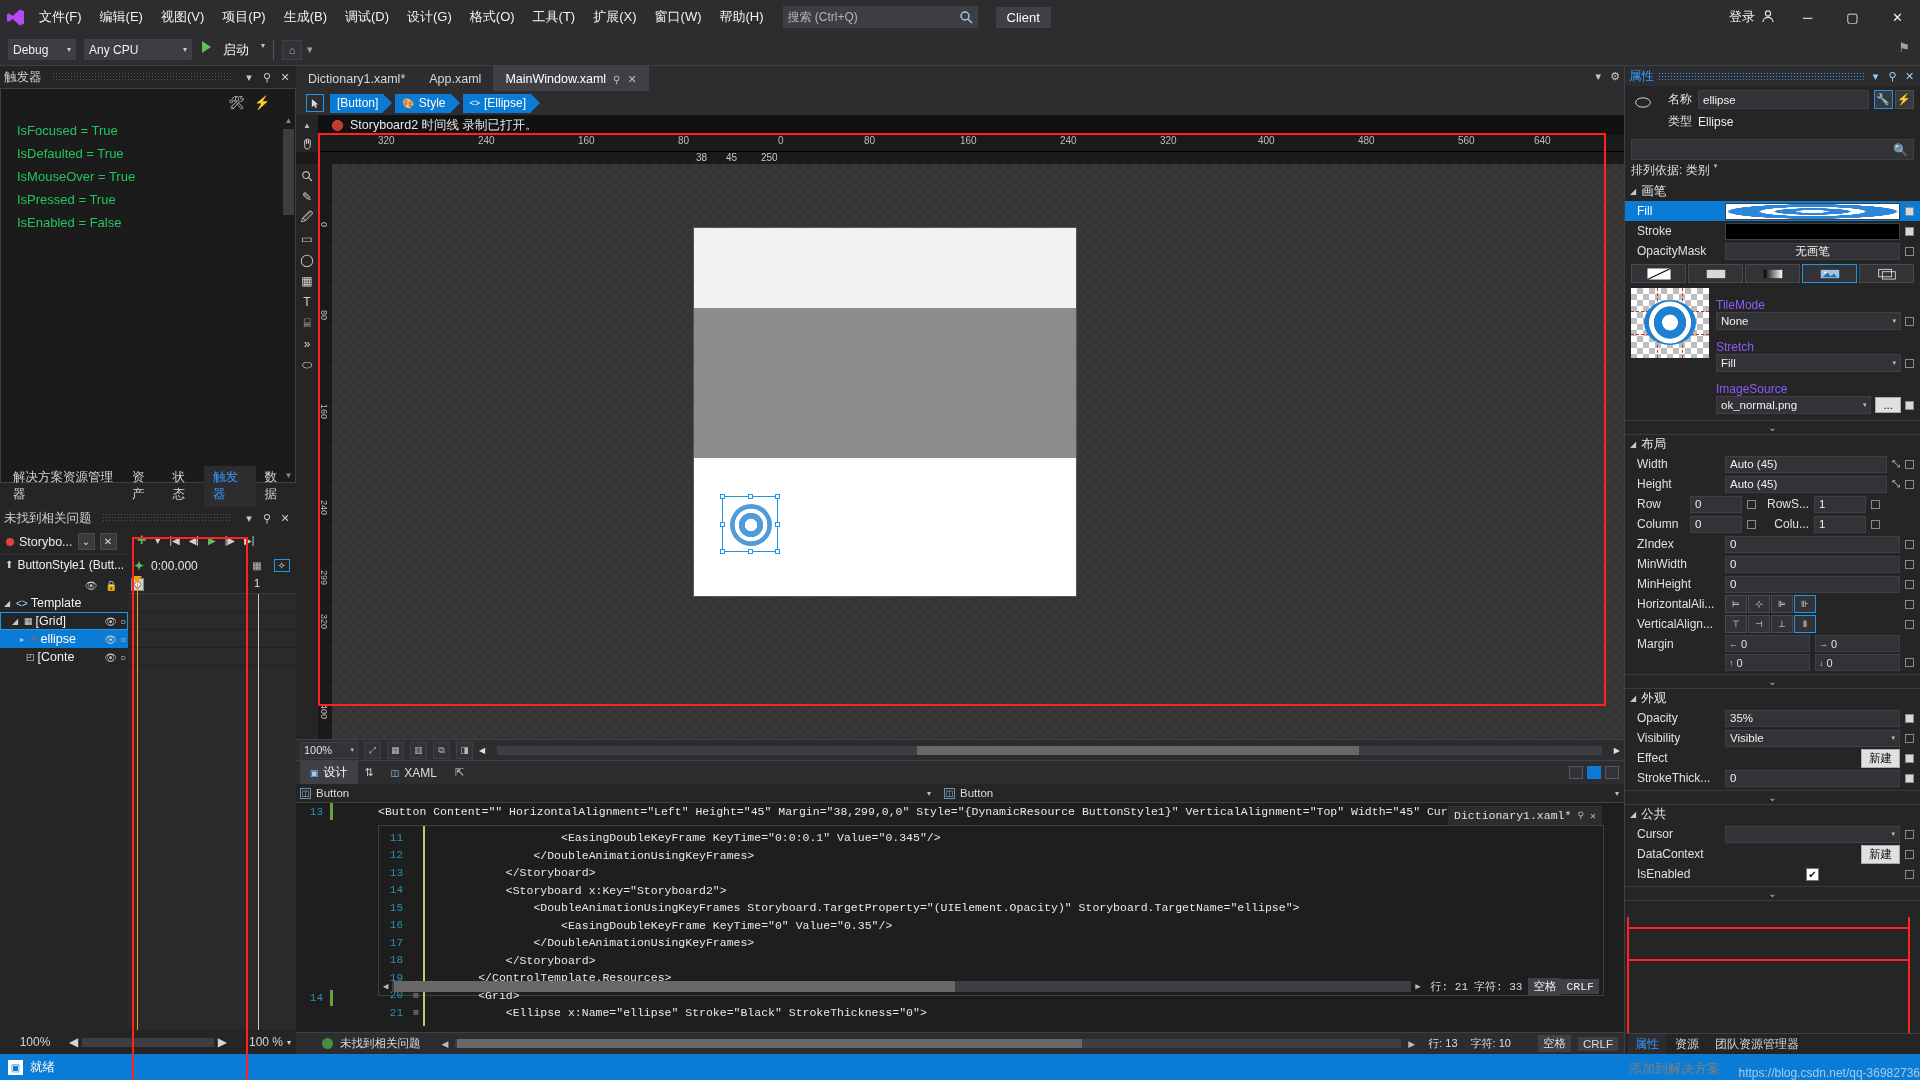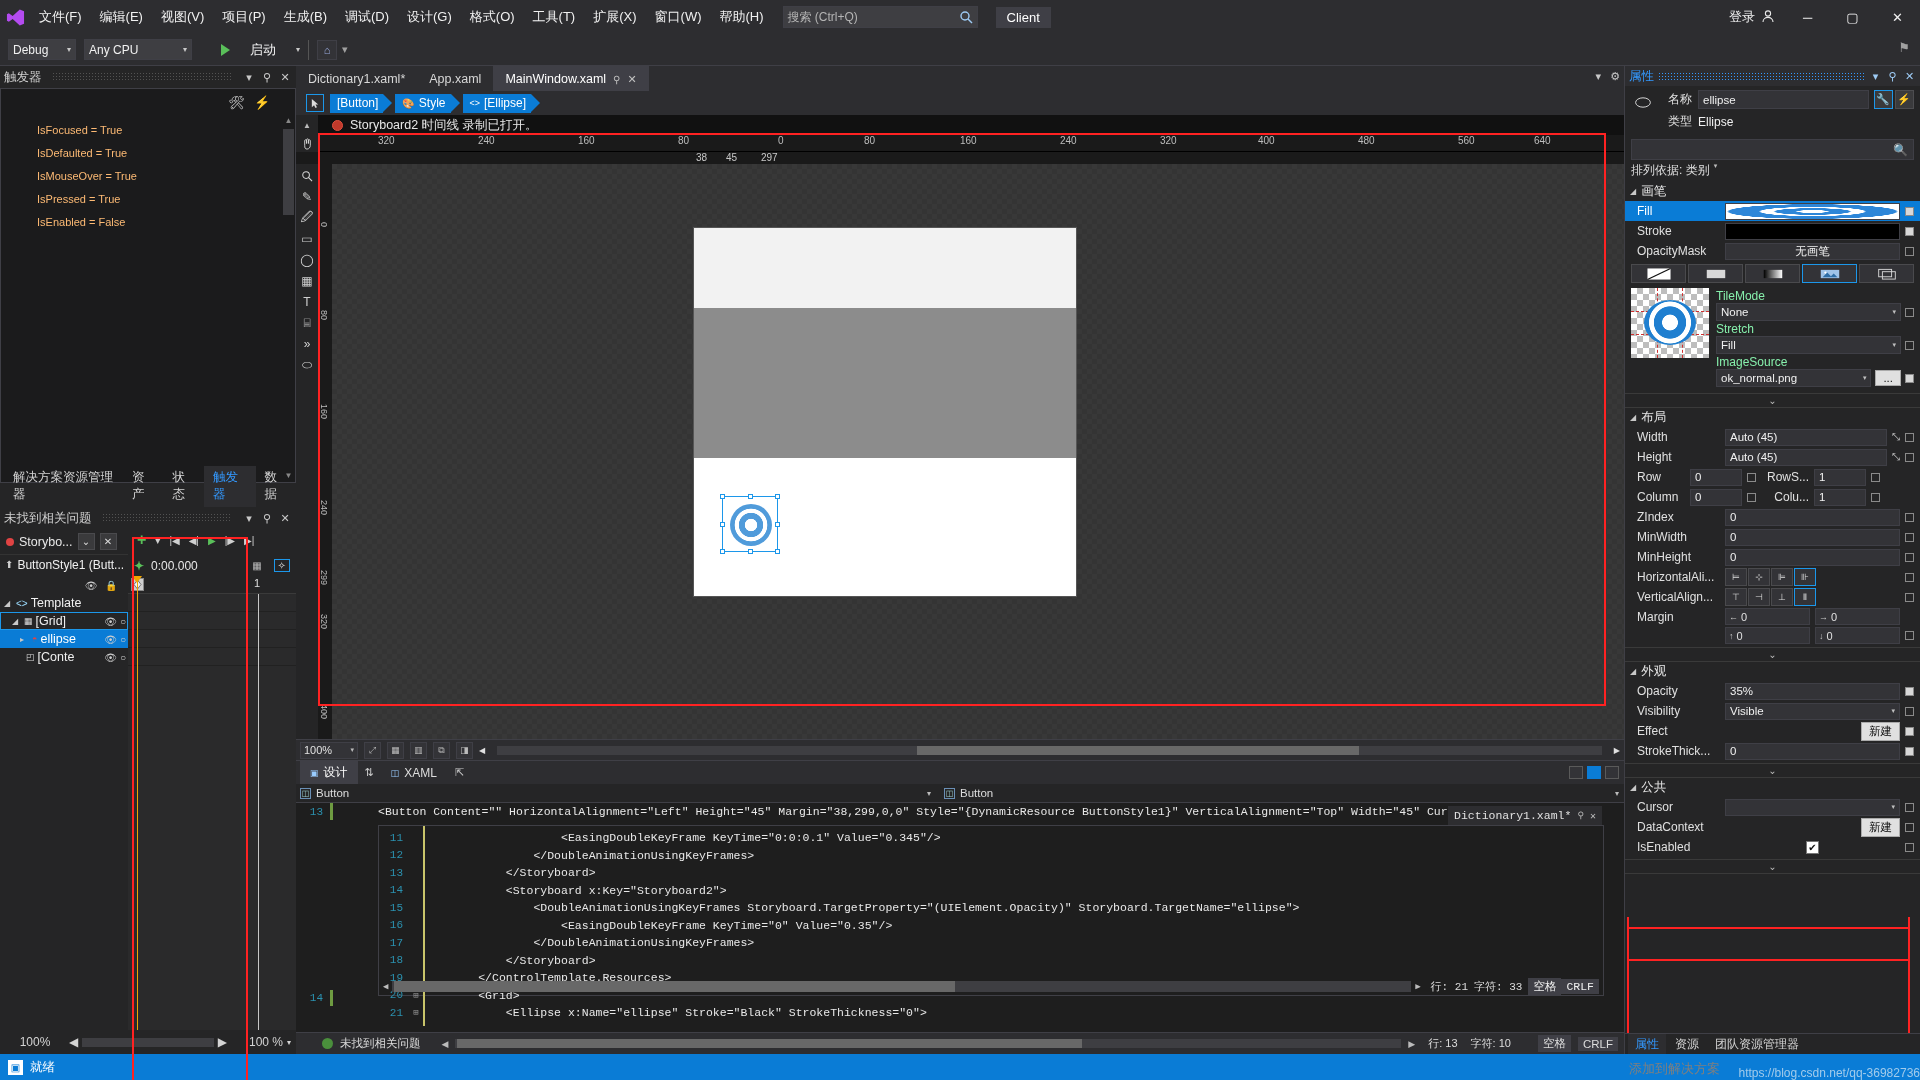--- a/index.html
+++ b/index.html
@@ -26,40 +26,40 @@
   .signin { display:flex; align-items:center; gap:6px; font-size:13px; color:#f1f1f1; padding:0 10px;}
   .wbtn { width:45px; height:34px; display:flex; align-items:center; justify-content:center; color:#f1f1f1; font-size:13px;}
 
   
   .toolbar { height:32px; background:#2d2d30; display:flex; align-items:center; flex:0 0 32px;
              border-bottom:1px solid #3f3f46; position:relative; }
   .combo { height:21px; background:#3e3e42; border:1px solid #3f3f46; color:#f1f1f1; font-size:12px;
            display:flex; align-items:center; padding:0 4px; margin-left:8px; }
   .combo .cap { flex:1; }
   .combo .arr { font-size:8px; color:#c8c8c8; margin-left:6px; }
-  .start-btn { display:flex; align-items:center; gap:20px; margin-left:29px; font-size:13px; color:#f1f1f1; }
+  .start-btn { display:flex; align-items:flex-start; gap:12px; margin-left:10px; font-size:13px; color:#f1f1f1; }
   .tri { width:0;height:0;border-left:9px solid #5ac05a;border-top:6px solid transparent;border-bottom:6px solid transparent;}
   .tb-sep { width:1px; height:20px; background:#555; margin:0 8px; }
   .icobox { width:20px;height:20px;border:1px solid #3f3f46;background:#333337;display:flex;align-items:center;justify-content:center;font-size:11px;color:#9ad; }
   .pin-right { position:absolute; right:10px; top:6px; color:#a0a0a0; font-size:13px; }
 
   
   .body { flex:1; display:flex; min-height:0; }
 
   
   .leftcol { width:296px; flex:0 0 296px; display:flex; flex-direction:column; background:#252526; min-height:0;}
   .panel-head { height:22px; background:#252526; display:flex; align-items:center; padding:0 4px; gap:4px;}
   .panel-title { color:#cfcfcf; font-size:12.5px; white-space:nowrap;}
   .dots { flex:1; height:10px; background-image:radial-gradient(#5a5a5a 0.8px, transparent 0.9px);
           background-size:3px 3px; opacity:.85; margin:0 6px;}
   .ph-ico { width:14px; text-align:center; color:#c8c8c8; font-size:11px; }
   .trigger-panel { height:395px; flex:0 0 395px; background:#1b1b1c; border:1px solid #3f3f46; display:flex; flex-direction:column; }
   .trig-tools { height:26px; display:flex; align-items:center; justify-content:flex-end; gap:10px; padding-right:24px;}
   .trig-list { flex:1; padding-top:4px; position:relative; }
-  .trig-item { height:23px; line-height:23px; padding-left:36px; font-size:11px; color:#fdba74;}
+  .trig-item { height:23px; line-height:23px; padding-left:16px; font-size:13px; color:#22c55e;}
   .scroll-vert { position:absolute; right:0; top:0; bottom:0; width:14px; background:#1b1b1c;}
   .scroll-thumb { position:absolute; right:1px; width:11px; background:#3e3e42; }
   .sb-arrow { position:absolute; right:1px; width:11px; height:12px; color:#888; font-size:8px; text-align:center; line-height:12px;}
 
   .tabrow { height:24px; display:flex; align-items:flex-end; background:#252526; padding-left:4px; gap:0; }
   .tab { padding:3px 9px 4px; font-size:12.5px; color:#d4d4d4; cursor:default; }
   .tab.active { background:#2d2d30; color:#3399ff; }
 
   .obj-panel { flex:1; display:flex; flex-direction:column; background:#252526; min-height:0; position:relative;}
   .sb-row { height:26px; display:flex; align-items:center; gap:5px; padding-left:6px; background:#252526; border-bottom:1px solid #333;}
@@ -199,21 +199,21 @@
   .pchk.filled { background:#d8d8d8;}
   .brushtabs { display:flex; gap:2px; padding:3px 6px;}
   .btab { flex:1; height:19px; background:#333337; border:1px solid #4a4a4d; display:flex; align-items:center; justify-content:center;}
   .btab.sel { border-color:#1c97ea;}
   .brushpane { display:flex; gap:7px; padding:2px 6px 4px;}
   .bp-preview { width:78px;height:70px; position:relative; flex:0 0 78px;
        background-image:linear-gradient(45deg,#bdbdbd 25%,transparent 25%,transparent 75%,#bdbdbd 75%),
                         linear-gradient(45deg,#bdbdbd 25%,#fff 25%,#fff 75%,#bdbdbd 75%);
        background-size:12px 12px; background-position:0 0,6px 6px;}
   .bp-fields { flex:1; }
-  .bp-lbl { font-size:12px; color:#86efac; margin-top:1px;}
+  .bp-lbl { font-size:12px; color:#8b5cf6; margin-top:10px;}
   .selrow { display:flex; align-items:center; gap:4px; }
   .sel-ctl { flex:1; height:18px; background:#333337; border:1px solid #3f3f46; display:flex; align-items:center; padding:0 4px; font-size:11.5px; color:#f0f0f0;}
   .sel-ctl .a { margin-left:auto; font-size:7px; color:#c0c0c0;}
   .chev { height:15px; display:flex; align-items:center; justify-content:center; color:#bbb; font-size:10px; border-top:1px solid #3a3a3a; border-bottom:1px solid #3a3a3a; margin-top:2px;}
   .alignbtns { display:flex; gap:1px; flex:1;}
   .abtn { width:22px;height:18px;background:#333337;border:1px solid #4a4a4d; display:flex;align-items:center;justify-content:center; font-size:9px; color:#ddd;}
   .abtn.sel { border-color:#1c97ea;}
   .marginrow { display:flex; gap:5px; flex:1;}
   .mfield { flex:1; height:17px; background:#333337; border:1px solid #3f3f46; display:flex; align-items:center; gap:3px; padding:0 3px; font-size:11px;}
   .mfield .ar { color:#c8c8c8; font-size:9px;}
@@ -515,21 +515,21 @@
             <span class="num" style="left:1040px;">480</span>
             <span class="num" style="left:1140px;">560</span>
             <span class="num" style="left:1216px;">640</span>
 
           </div>
         </div>
 
         <div class="mini-nums">
           <span style="left:400px;">38</span>
           <span style="left:430px;">45</span>
-          <span style="left:465px;">297</span>
+          <span style="left:465px;">250</span>
         </div>
 
         <div class="canvasarea">
           <div class="vtoolbar">
             <div class="vt-btn">
               <svg viewBox="0 0 13 13" width="12" height="12">
                   <circle cx="5.5" cy="5.5" r="3.6" fill="none" stroke="#d8d8d8" stroke-width="1.1"></circle>
                   <line x1="8.3" y1="8.3" x2="12" y2="12" stroke="#d8d8d8" stroke-width="1.2"></line>
                 </svg>
             </div>

